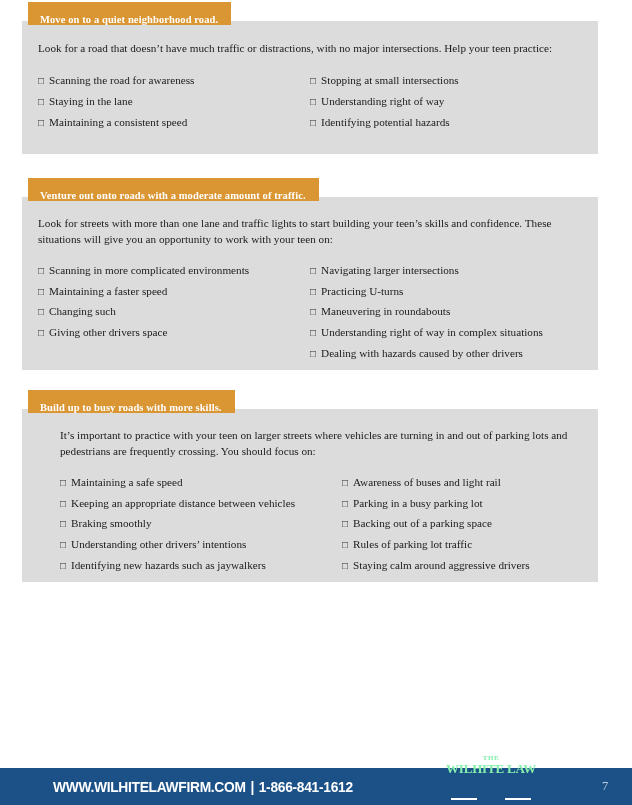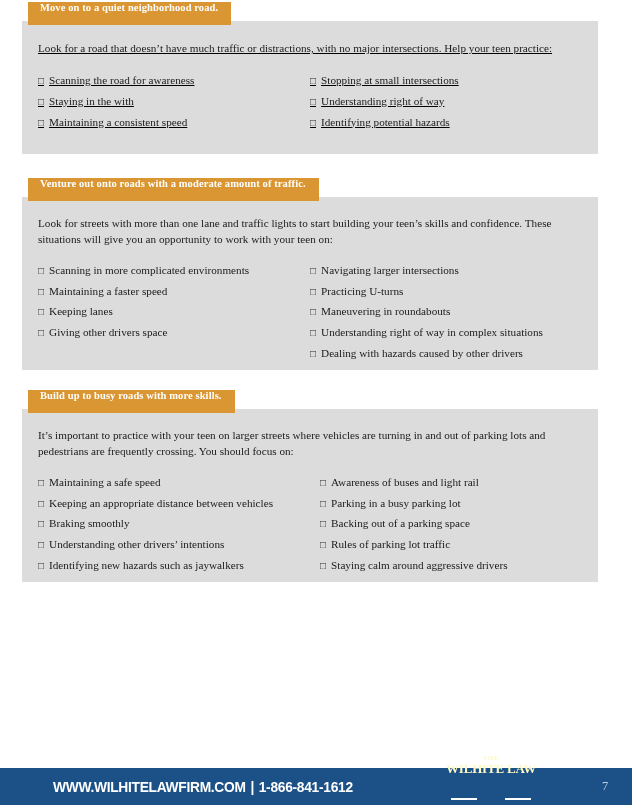--- a/index.html
+++ b/index.html
@@ -28,21 +28,21 @@
     position: absolute;
     left: 28px;
     top: 0;
     height: 23px;
     background: #d99633;
     color: #ffffff;
     font-weight: bold;
     font-size: 10.5px;
     letter-spacing: 0.1px;
     display: flex;
-    align-items: flex-start;
+    align-items: flex-end;
     padding: 0 13px 0 12px;
     white-space: nowrap;
     z-index: 3;
   }
 
   .section-panel {
     position: absolute;
     left: 22px;
     top: 19px;
     width: 576px;
@@ -117,21 +117,21 @@
     white-space: nowrap;
   }
   .footer-sep { padding: 0 5px; }
 
   .footer-logo {
     position: absolute;
     left: 437px;
     top: 5px;
     width: 108px;
     height: 29px;
-    color: #fef9c3;
+    color: #86efac;
     font-family: "Liberation Serif", "DejaVu Serif", serif;
     display: flex;
     flex-direction: column;
     align-items: center;
     justify-content: center;
   }
   .logo-line {
     display: flex;
     align-items: center;
     width: 100%;
@@ -179,32 +179,32 @@
     font-family: "Liberation Serif", "DejaVu Serif", serif;
     font-size: 12.5px;
   }
 </style>
 </head>
 <body>
 
 <div class="page">
 
   <div class="section" style="left:0; top:2px; width:632px;">
-    <div class="section-panel" style="height:133px;text-decoration:underline;">
+    <div class="section-panel" style="height:133px;">
       <div class="panel-inner" style="padding-top:20px;">
         <p class="intro">Look for a road that doesn’t have much traffic or distractions, with no major intersections. Help your teen practice:</p>
         <div class="checklist-cols" style="margin-top:17px;">
           <div class="col" style="width:272px;">
             <div class="check-item">
               <span class="check-box">□</span>
               <span>Scanning the road for awareness</span>
             </div>
             <div class="check-item">
               <span class="check-box">□</span>
-              <span>Staying in the with</span>
+              <span>Staying in the lane</span>
             </div>
             <div class="check-item">
               <span class="check-box">□</span>
               <span>Maintaining a consistent speed</span>
             </div>
           </div>
           <div class="col">
             <div class="check-item">
               <span class="check-box">□</span>
               <span>Stopping at small intersections</span>
@@ -235,21 +235,21 @@
             <div class="check-item">
               <span class="check-box">□</span>
               <span>Scanning in more complicated environments</span>
             </div>
             <div class="check-item">
               <span class="check-box">□</span>
               <span>Maintaining a faster speed</span>
             </div>
             <div class="check-item">
               <span class="check-box">□</span>
-              <span>Keeping lanes</span>
+              <span>Changing such</span>
             </div>
             <div class="check-item">
               <span class="check-box">□</span>
               <span>Giving other drivers space</span>
             </div>
           </div>
           <div class="col">
             <div class="check-item">
               <span class="check-box">□</span>
               <span>Navigating larger intersections</span>
@@ -273,21 +273,21 @@
           </div>
         </div>
       </div>
     </div>
     <div class="section-tab">
       <span>Venture out onto roads with a moderate amount of traffic.</span>
     </div>
   </div>
 
   <div class="section" style="left:0; top:390px; width:632px;">
-    <div class="section-panel" style="height:173px;">
+    <div class="section-panel" style="height:173px;padding-left:22px;">
       <div class="panel-inner" style="padding-top:19px;">
         <p class="intro">It’s important to practice with your teen on larger streets where vehicles are turning in and out of parking lots and pedestrians are frequently crossing. You should focus on:</p>
         <div class="checklist-cols" style="margin-top:16px;">
           <div class="col" style="width:282px;">
             <div class="check-item">
               <span class="check-box">□</span>
               <span>Maintaining a safe speed</span>
             </div>
             <div class="check-item">
               <span class="check-box">□</span>

